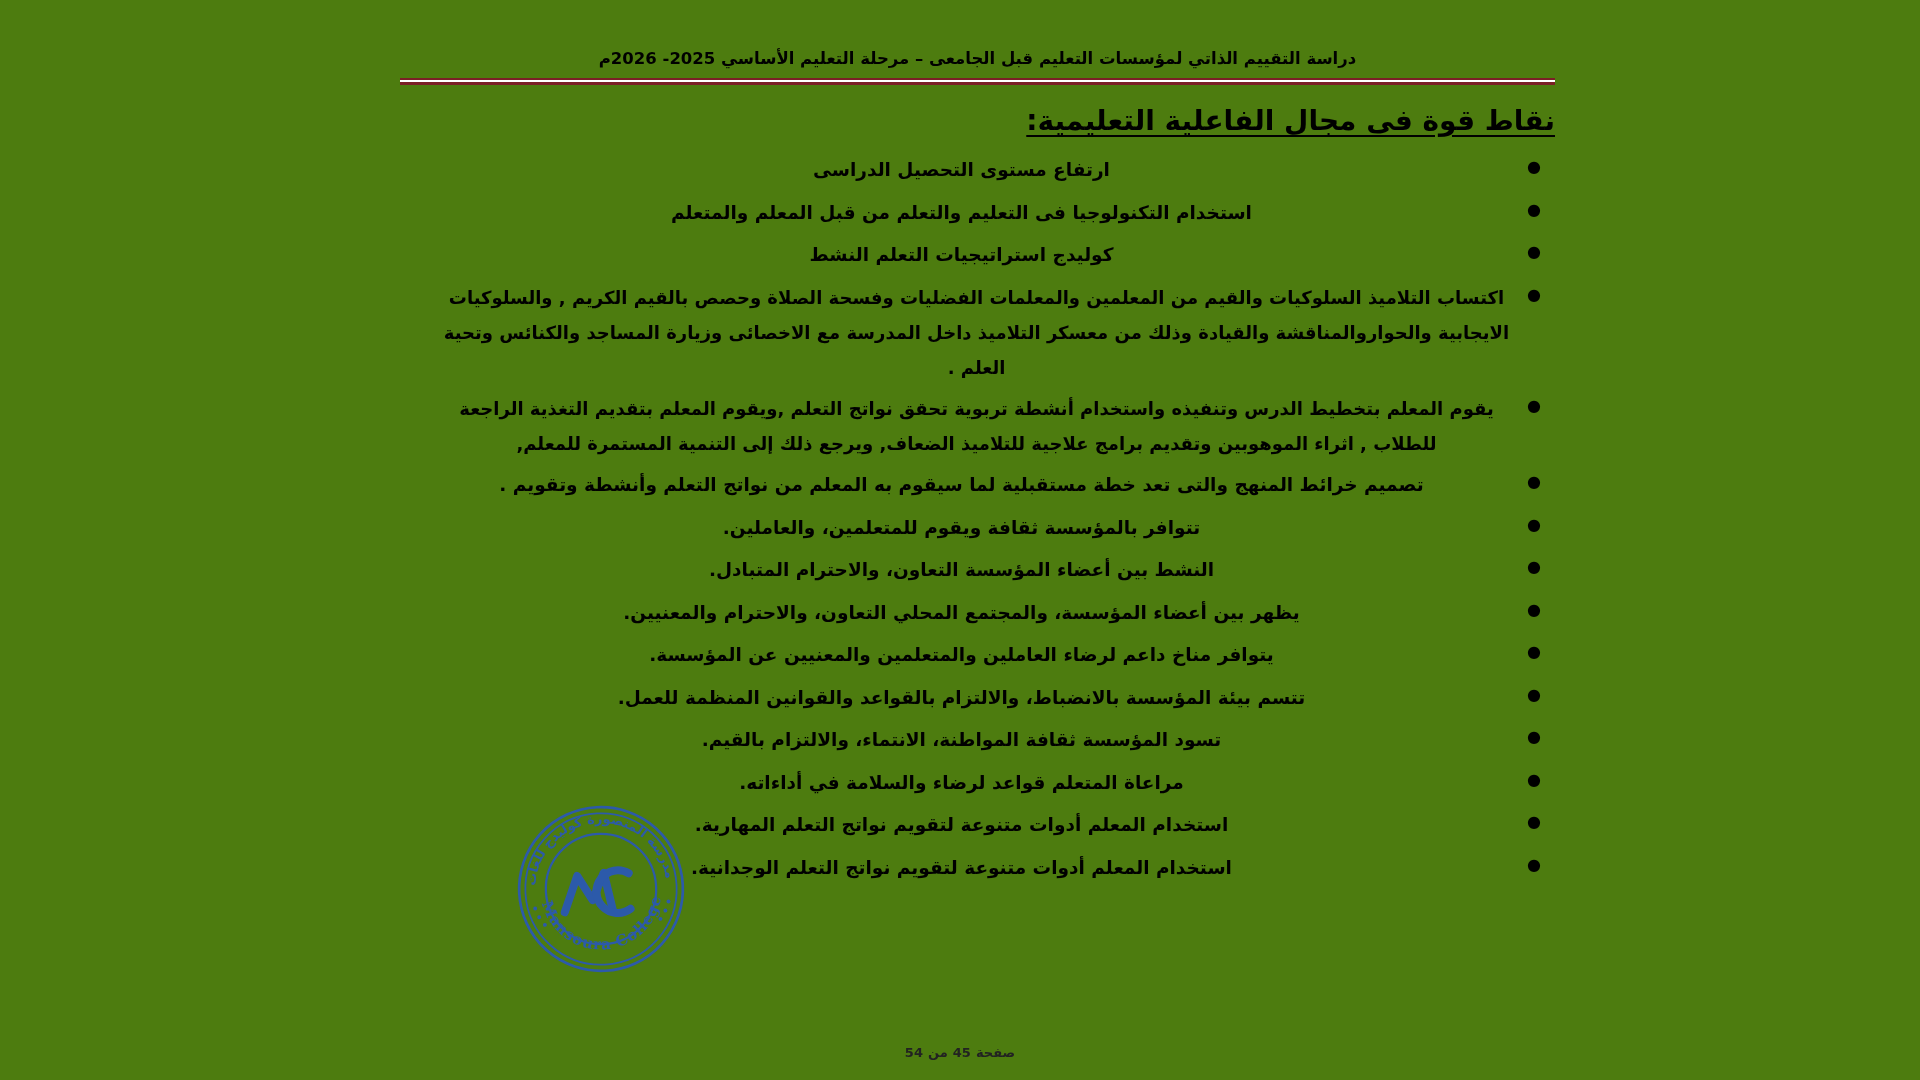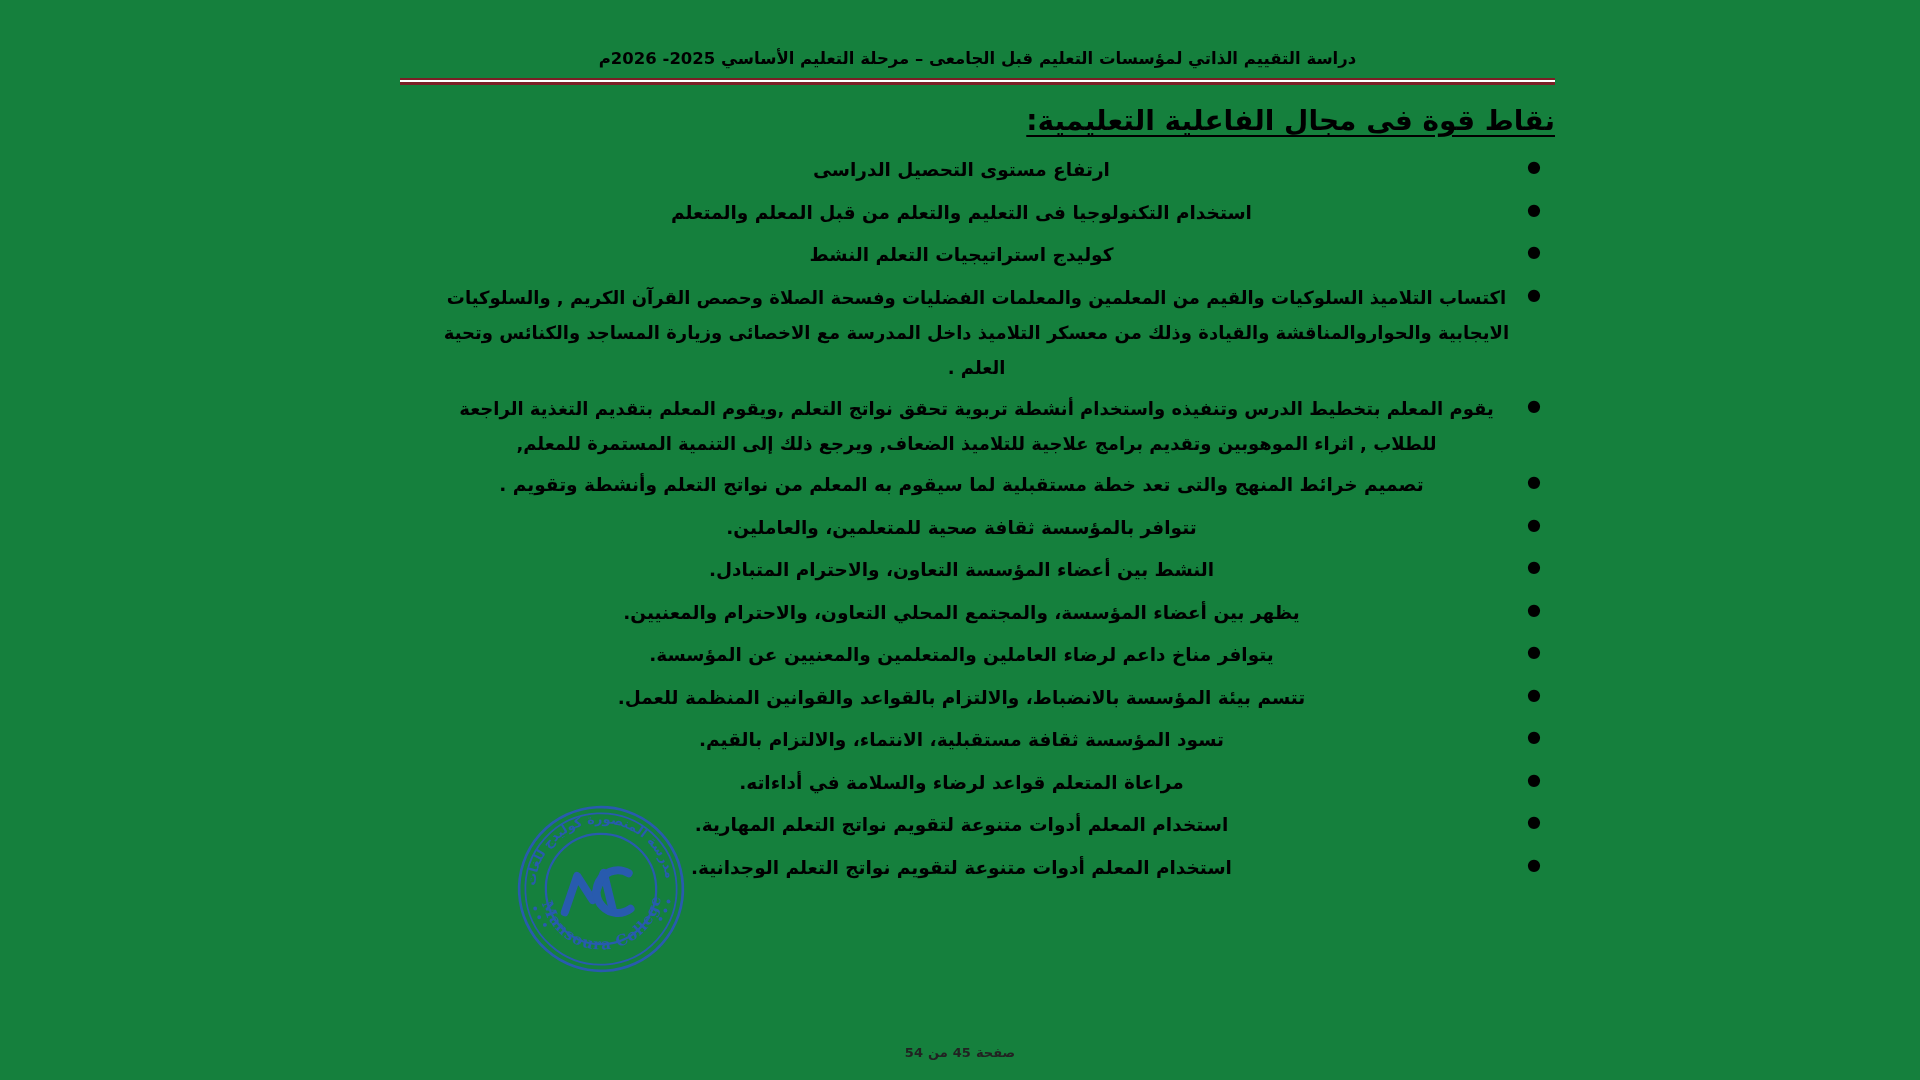--- a/index.html
+++ b/index.html
@@ -15,21 +15,21 @@
     font-family: "DejaVu Sans", "Liberation Sans", sans-serif;
     color: #000000;
     overflow: hidden;
     position: relative;
   }
 
   .page {
     position: relative;
     width: 1920px;
     height: 1080px;
-    background: #15803d;
+    background: #4d7c0f;
   }
 
   
   .header-zone {
     position: absolute;
     top: 48px;
     left: 400px;
     width: 1155px;
   }
   .header-text {
@@ -157,53 +157,53 @@
       <li class="bullet-item">
         <span class="marker">●</span>
         <span class="btext">استخدام التكنولوجيا فى التعليم والتعلم من قبل المعلم والمتعلم</span>
       </li>
       <li class="bullet-item">
         <span class="marker">●</span>
         <span class="btext">كوليدج استراتيجيات التعلم النشط</span>
       </li>
       <li class="bullet-item wide">
         <span class="marker">●</span>
-        <span class="btext">اكتساب التلاميذ السلوكيات والقيم من المعلمين والمعلمات الفضليات  وفسحة الصلاة وحصص القرآن الكريم , والسلوكيات الايجابية والحواروالمناقشة والقيادة وذلك من معسكر التلاميذ داخل المدرسة مع الاخصائى وزيارة المساجد والكنائس وتحية  العلم .</span>
+        <span class="btext">اكتساب التلاميذ السلوكيات والقيم من المعلمين والمعلمات الفضليات  وفسحة الصلاة وحصص بالقيم الكريم , والسلوكيات الايجابية والحواروالمناقشة والقيادة وذلك من معسكر التلاميذ داخل المدرسة مع الاخصائى وزيارة المساجد والكنائس وتحية  العلم .</span>
       </li>
       <li class="bullet-item wide">
         <span class="marker">●</span>
         <span class="btext">يقوم المعلم بتخطيط الدرس وتنفيذه واستخدام أنشطة تربوية تحقق نواتج التعلم ,ويقوم المعلم بتقديم التغذية الراجعة للطلاب , اثراء الموهوبين وتقديم برامج علاجية للتلاميذ الضعاف, ويرجع ذلك إلى التنمية المستمرة للمعلم,</span>
       </li>
       <li class="bullet-item">
         <span class="marker">●</span>
         <span class="btext">تصميم خرائط المنهج والتى تعد خطة مستقبلية لما سيقوم به المعلم من نواتج التعلم وأنشطة وتقويم .</span>
       </li>
       <li class="bullet-item">
         <span class="marker">●</span>
-        <span class="btext">تتوافر بالمؤسسة ثقافة صحية للمتعلمين، والعاملين.</span>
+        <span class="btext">تتوافر بالمؤسسة ثقافة ويقوم للمتعلمين، والعاملين.</span>
       </li>
       <li class="bullet-item">
         <span class="marker">●</span>
         <span class="btext">النشط بين أعضاء المؤسسة التعاون، والاحترام المتبادل.</span>
       </li>
       <li class="bullet-item">
         <span class="marker">●</span>
         <span class="btext">يظهر بين أعضاء المؤسسة، والمجتمع المحلي التعاون، والاحترام والمعنيين.</span>
       </li>
       <li class="bullet-item">
         <span class="marker">●</span>
         <span class="btext">يتوافر مناخ داعم لرضاء العاملين والمتعلمين والمعنيين عن المؤسسة.</span>
       </li>
       <li class="bullet-item">
         <span class="marker">●</span>
         <span class="btext">تتسم بيئة المؤسسة بالانضباط، والالتزام بالقواعد والقوانين المنظمة للعمل.</span>
       </li>
       <li class="bullet-item">
         <span class="marker">●</span>
-        <span class="btext">تسود المؤسسة ثقافة مستقبلية، الانتماء، والالتزام بالقيم.</span>
+        <span class="btext">تسود المؤسسة ثقافة المواطنة، الانتماء، والالتزام بالقيم.</span>
       </li>
       <li class="bullet-item">
         <span class="marker">●</span>
         <span class="btext">مراعاة المتعلم قواعد لرضاء والسلامة في أداءاته.</span>
       </li>
       <li class="bullet-item">
         <span class="marker">●</span>
         <span class="btext">استخدام المعلم أدوات متنوعة لتقويم نواتج التعلم المهارية.</span>
       </li>
       <li class="bullet-item">

